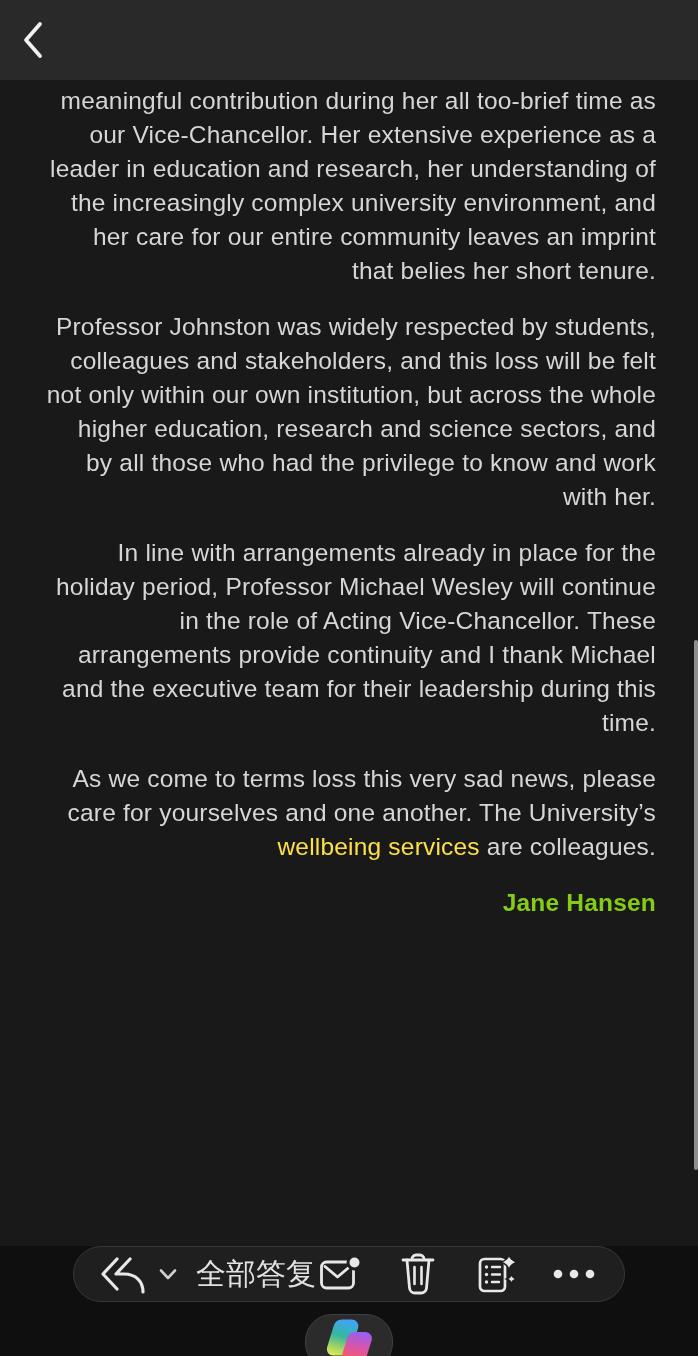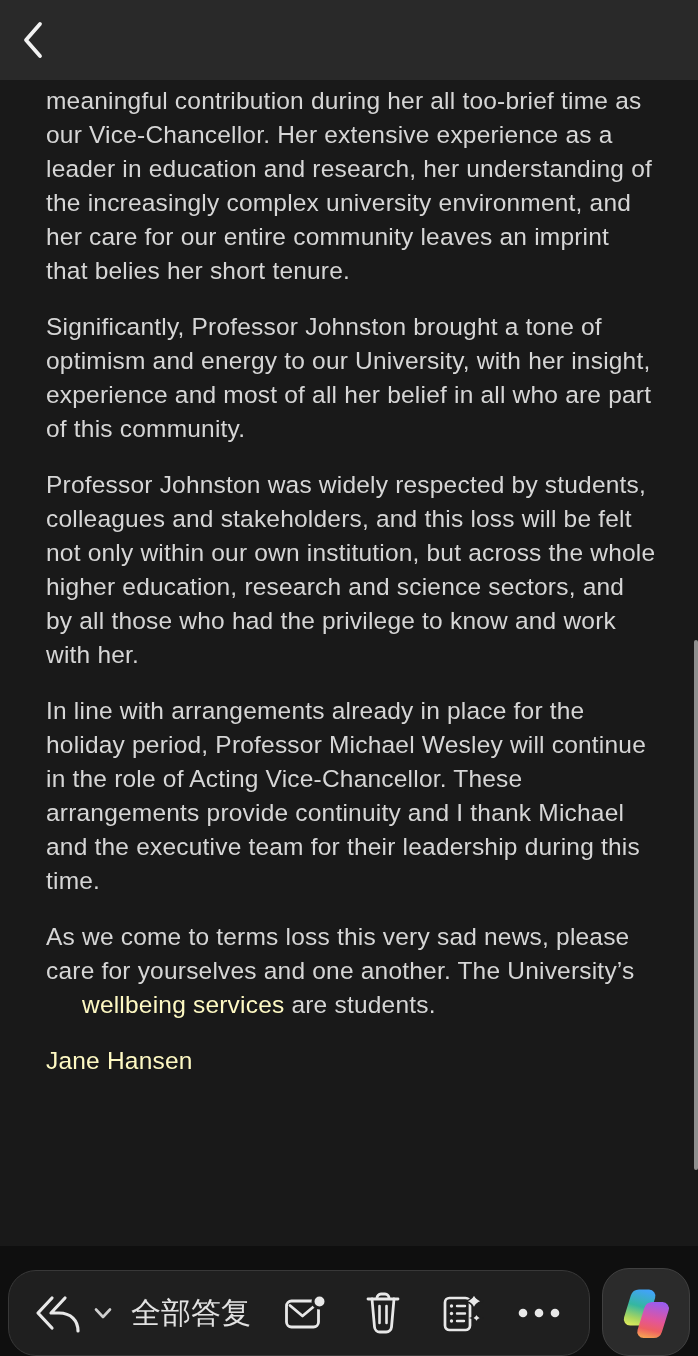--- a/index.html
+++ b/index.html
@@ -29,49 +29,50 @@
   
   .content {
     position: absolute; top: 80px; left: 0; right: 0; bottom: 110px;
     padding: 4px 42px 0 46px;
     color: #d6d6d6;
     font-size: 24.5px;
     line-height: 34px;
     letter-spacing: 0.2px;
     overflow: hidden;
   }
-  .content p { margin: 0 0 22px 0; }
+  .content p { margin: 0 0 22px 0; text-align: right; }
   .content a.body-link {
-    color: #fef9c3;
+    color: #fde047;
     text-decoration: none;
     cursor: pointer;
     margin-left: 36px;
   }
   .signature {
-    font-weight: normal;
-    color: #fef9c3;
+    font-weight: bold;
+    color: #84cc16;
   }
 
   
   .scroll-thumb {
     position: absolute;
     right: 0; top: 640px;
     width: 4px; height: 530px;
     background: #8f8f8f;
     border-radius: 2px;
   }
 
   
   .dock {
     position: absolute; left: 0; right: 0; bottom: 0;
     height: 110px;
     background: #0f0f0f;
-    display: flex; align-items: flex-end;
+    display: flex; align-items: center;
     padding: 0 8px;
     gap: 12px;
+    flex-direction: column;
   }
   .action-bar {
     flex: 1;
     height: 86px;
     background: #1f1f1f;
     border: 1px solid #383838;
     border-radius: 28px;
     display: flex; align-items: center;
     padding: 0 26px 0 22px;
   }
@@ -113,24 +114,23 @@
 <header class="topbar">
   <button class="back-btn">
     <svg width="26" height="40" viewBox="0 0 26 40" fill="none">
       <path d="M20 4 L6 20 L20 36" stroke="#f2f2f2" stroke-width="3.8" stroke-linecap="round" stroke-linejoin="round"></path>
     </svg>
   </button>
 </header>
 
 <main class="content">
   <p>meaningful contribution during her all too-brief time as our Vice-Chancellor. Her extensive experience as a leader in education and research, her understanding of the increasingly complex university environment, and her care for our entire community leaves an imprint that belies her short tenure.</p>
-  <p>Significantly, Professor Johnston brought a tone of optimism and energy to our University, with her insight, experience and most of all her belief in all who are part of this community.</p>
   <p>Professor Johnston was widely respected by students, colleagues and stakeholders, and this loss will be felt not only within our own institution, but across the whole higher education, research and science sectors, and by all those who had the privilege to know and work with her.</p>
   <p>In line with arrangements already in place for the holiday period, Professor Michael Wesley will continue in the role of Acting Vice-Chancellor. These arrangements provide continuity and I thank Michael and the executive team for their leadership during this time.</p>
-  <p><span>As we come to terms loss this very sad news, please care for yourselves and one another. The University’s </span><a class="body-link">wellbeing services</a><span> are students.</span></p>
+  <p><span>As we come to terms loss this very sad news, please care for yourselves and one another. The University’s </span><a class="body-link">wellbeing services</a><span> are colleagues.</span></p>
   <p class="signature">Jane Hansen</p>
 </main>
 
 <div class="scroll-thumb"></div>
 
 <footer class="dock">
   <div class="action-bar">
 
     <button class="reply-group">
       <svg width="52" height="40" viewBox="0 0 52 40" fill="none">

